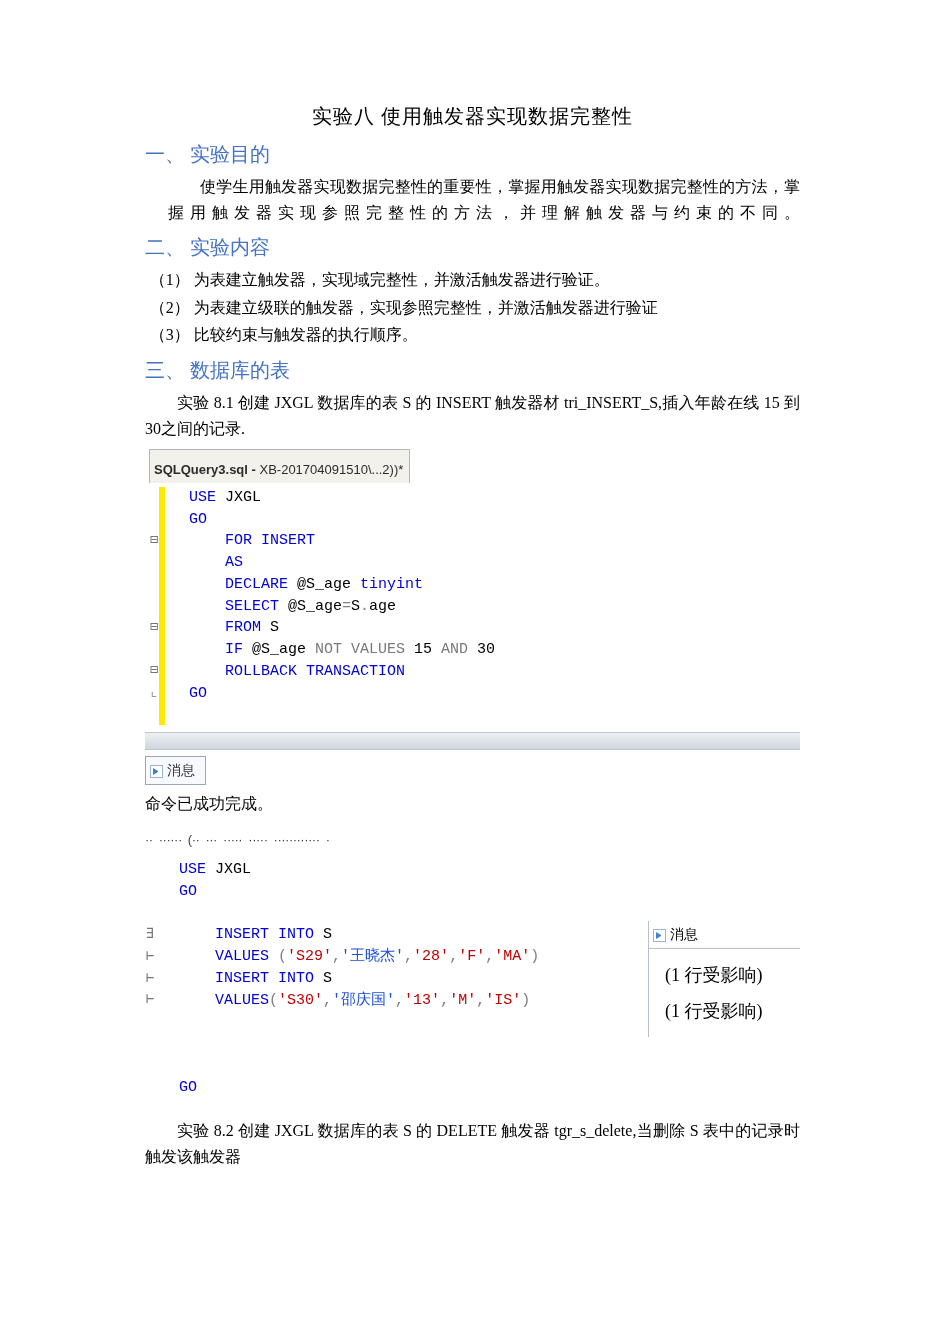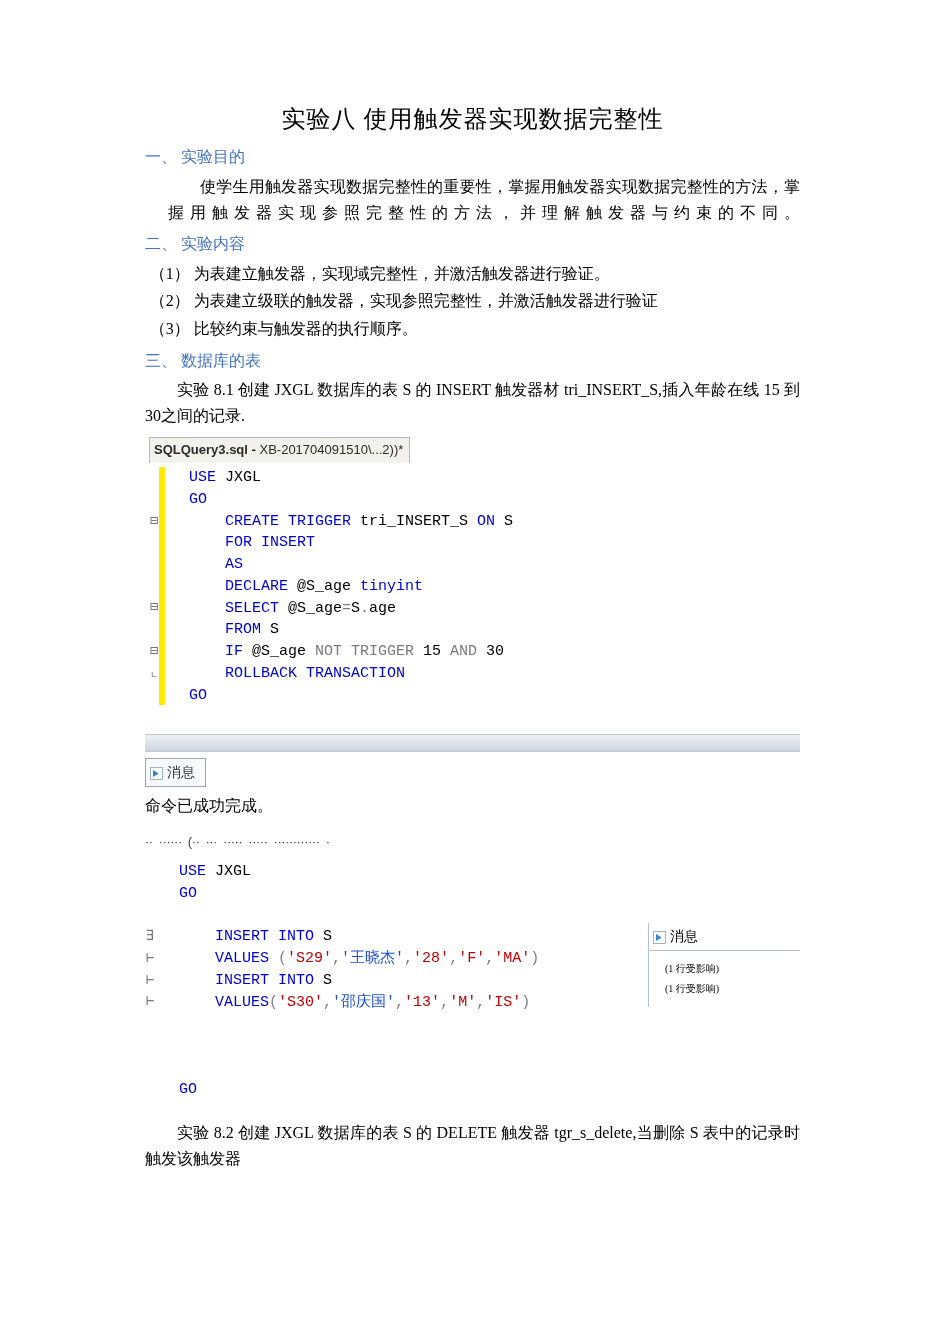--- a/index.html
+++ b/index.html
@@ -8,28 +8,28 @@
       height: 1337px;
       background: #ffffff;
       font-family: "SimSun", "宋体", serif;
       font-size: 16px;
       color: #000;
       padding: 100px 145px 60px 145px;
       line-height: 1.6;
     }
     .doc-title {
       text-align: center;
-      font-size: 24px;
+      font-size: 20px;
       font-weight: normal;
       margin-bottom: 0;
       letter-spacing: 1px;
     }
     .sec-head {
       color: #4472c4;
-      font-size: 16px;
+      font-size: 20px;
       margin-top: 6px;
       margin-bottom: 4px;
     }
     .indent {
       text-indent: 2em;
       text-align: justify;
       margin-bottom: 4px;
     }
     .list-item {
       margin-left: 0.3em;
@@ -38,21 +38,21 @@
     .justify-wide {
       text-align: justify;
       text-align-last: justify;
       margin-left: 23px;
     }
     .code-block1 { margin-top: 8px; margin-left: 4px; }
     .code-tab {
       display: inline-block;
       border: 1px solid #b6b6b6;
       border-bottom: none;
-      padding: 2px 6px 2px 4px;
+      padding: 10px 6px 2px 4px;
       font-family: Tahoma, Arial, sans-serif;
       font-size: 13px;
       font-weight: bold;
       background: #f3f1eb;
       color: #2b2b2b;
     }
     .code-tab .bold-part { font-weight: bold; }
     .code-tab .thin-part { font-weight: normal; }
     .code-area {
       font-family: "Courier New", monospace;
@@ -146,21 +146,21 @@
     }
     .msg-panel .msg-header {
       border-bottom: 1px solid #b8c0c9;
       padding: 2px 4px 2px 4px;
       font-family: "Microsoft YaHei","SimSun",sans-serif;
       font-size: 14px;
     }
     .msg-panel .msg-content {
       padding: 8px 6px 8px 16px;
       font-family: "SimSun",serif;
-      font-size: 10px;
+      font-size: 18px;
       line-height: 2.0;
     }
     .code-block2 { margin-top: 4px; }
     .code-block2 .code-area { padding-left: 16px; }
     .exp82 { text-indent: 2em; margin-top: 16px; text-align: justify; }
   </style>
 </head>
 <body>
 
 
@@ -194,27 +194,26 @@
         <span class="b">&nbsp;</span>
         <span class="b">⊟</span>
         <span class="b">&nbsp;</span>
         <span class="b">⊟</span>
         <span class="b">⌞</span>
         <span class="b">&nbsp;</span>
       </div>
     <div id="codeLines1">
         <div class="code-line">  <span class="kw">USE </span><span class="ident">JXGL</span></div>
         <div class="code-line">  <span class="kw">GO</span></div>
-        <div class="code-line">      <span class="kw">CREATE TRIGGER</span><span class="ident"> tri_INSERT_S </span><span class="kw">ON</span><span class="ident"> S</span></div>
         <div class="code-line">      <span class="kw">FOR INSERT</span></div>
         <div class="code-line">      <span class="kw">AS</span></div>
         <div class="code-line">      <span class="kw">DECLARE</span><span class="ident"> @S_age </span><span class="kw">tinyint</span></div>
         <div class="code-line">      <span class="kw">SELECT</span><span class="ident"> @S_age</span><span class="op">=</span><span class="ident">S</span><span class="op">.</span><span class="ident">age</span></div>
         <div class="code-line">      <span class="kw">FROM</span><span class="ident"> S</span></div>
-        <div class="code-line">      <span class="kw">IF</span><span class="ident"> @S_age </span><span class="gray">NOT TRIGGER</span><span class="ident"> 15 </span><span class="gray">AND</span><span class="ident"> 30</span></div>
+        <div class="code-line">      <span class="kw">IF</span><span class="ident"> @S_age </span><span class="gray">NOT VALUES</span><span class="ident"> 15 </span><span class="gray">AND</span><span class="ident"> 30</span></div>
         <div class="code-line">      <span class="kw">ROLLBACK TRANSACTION</span></div>
         <div class="code-line">  <span class="kw">GO</span></div>
       </div>
   </div>
 </div>
 
 <div class="gradient-bar"></div>
 <div class="msg-tab">
   <span class="msg-icon"></span><span>消息</span>
 </div>

